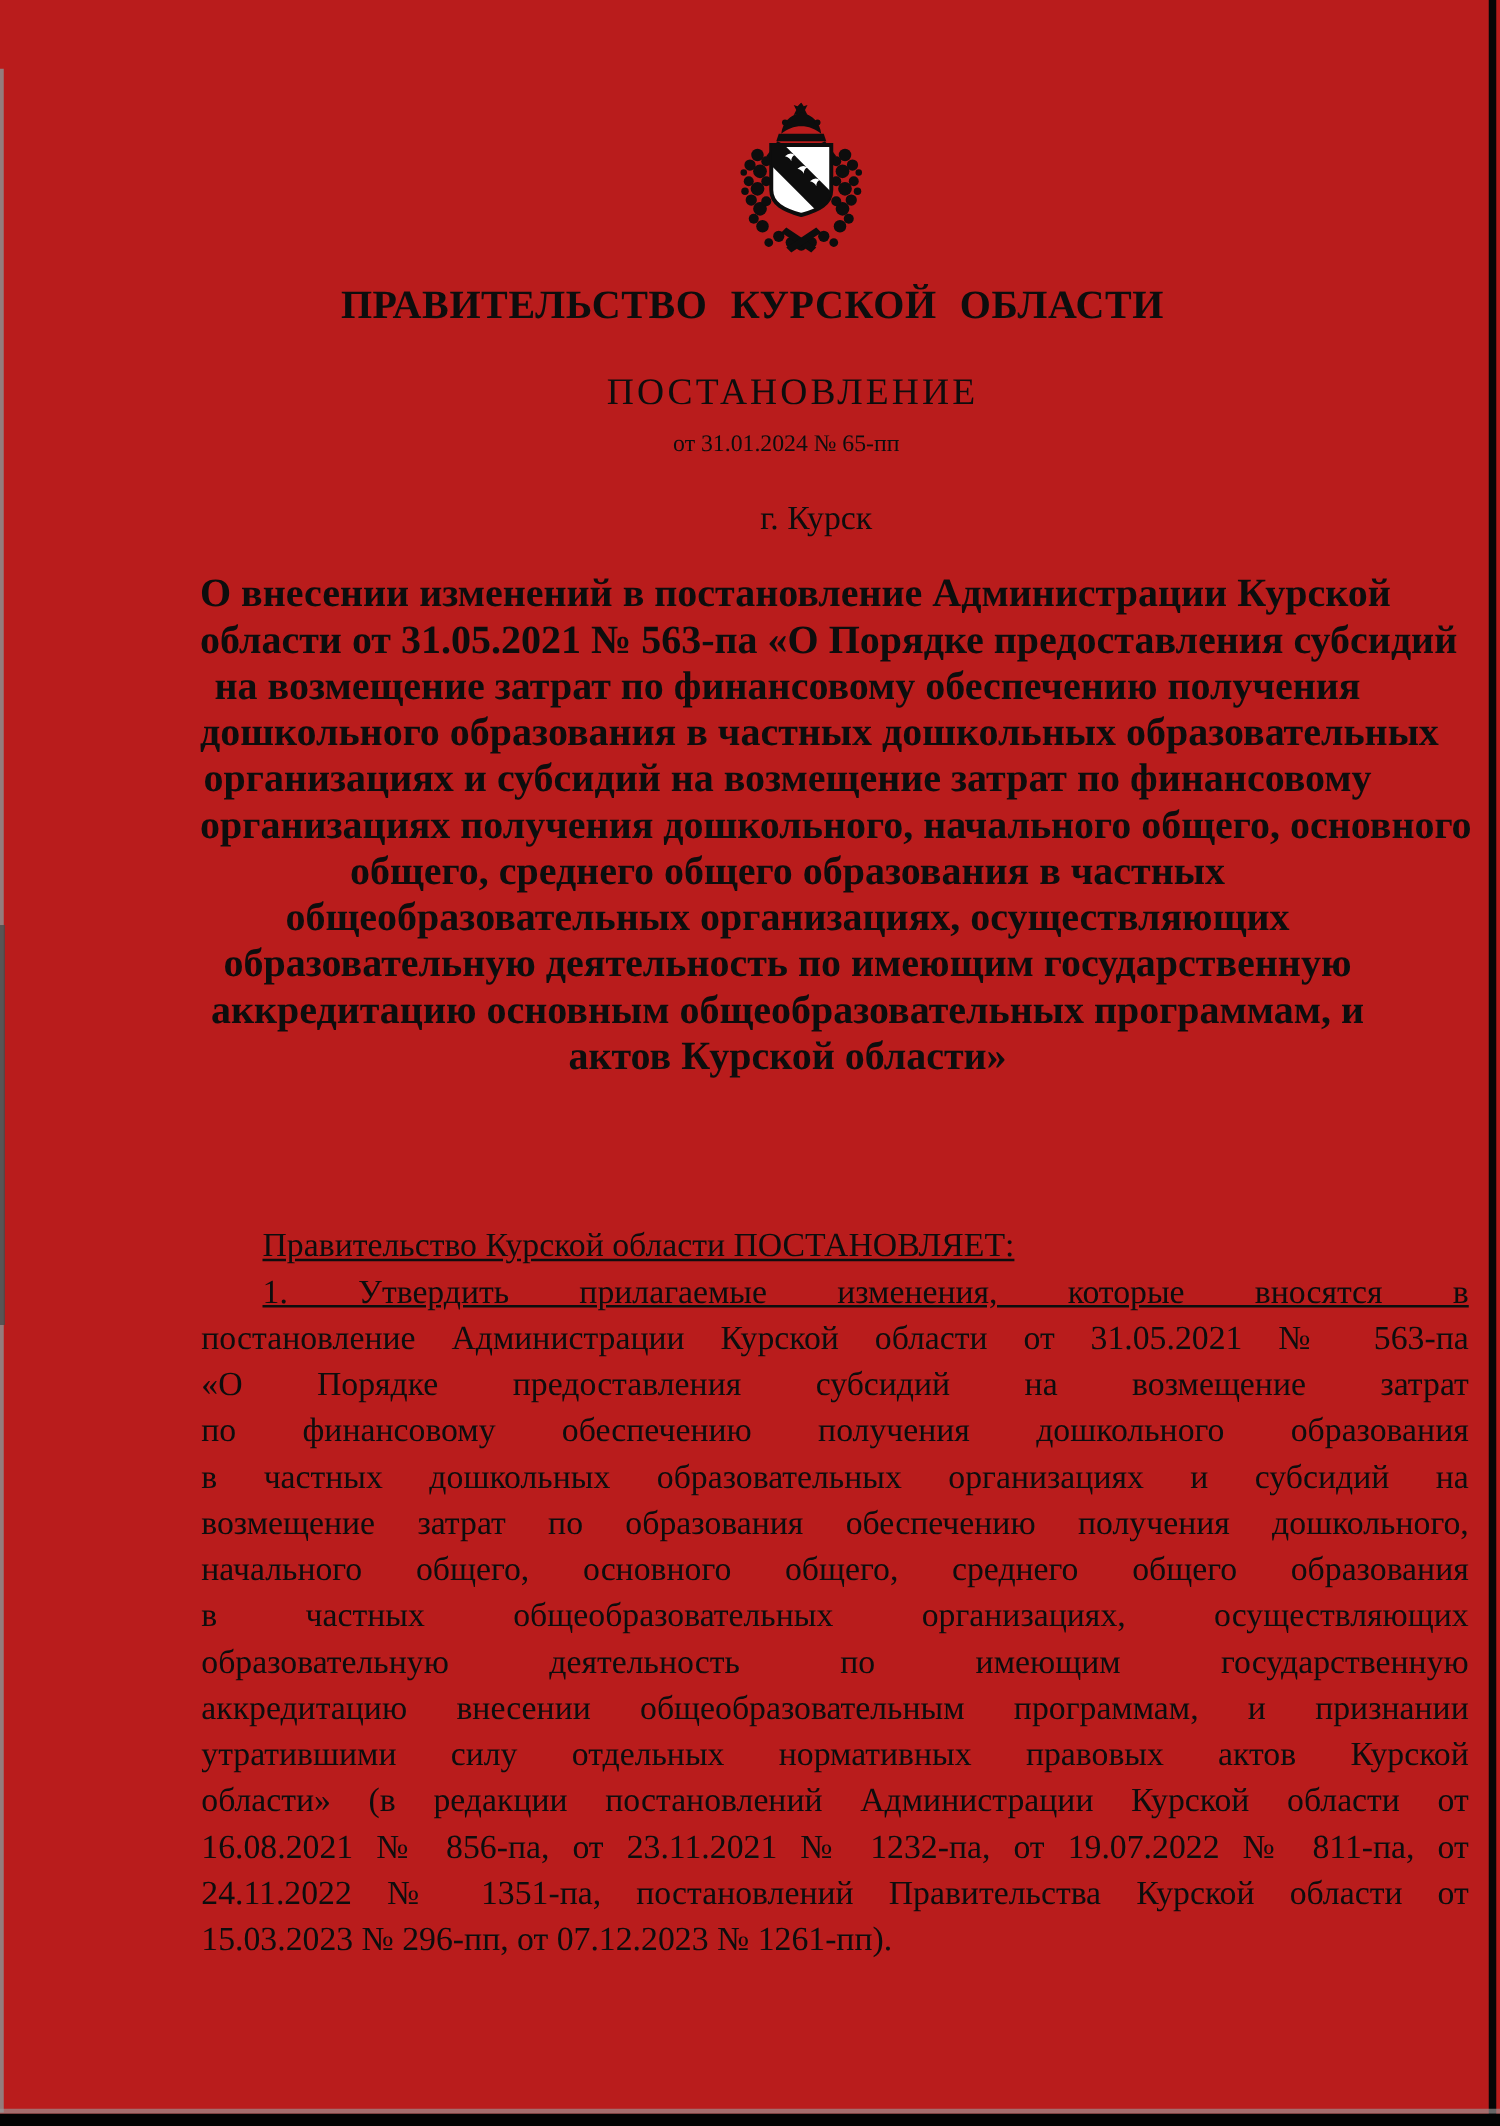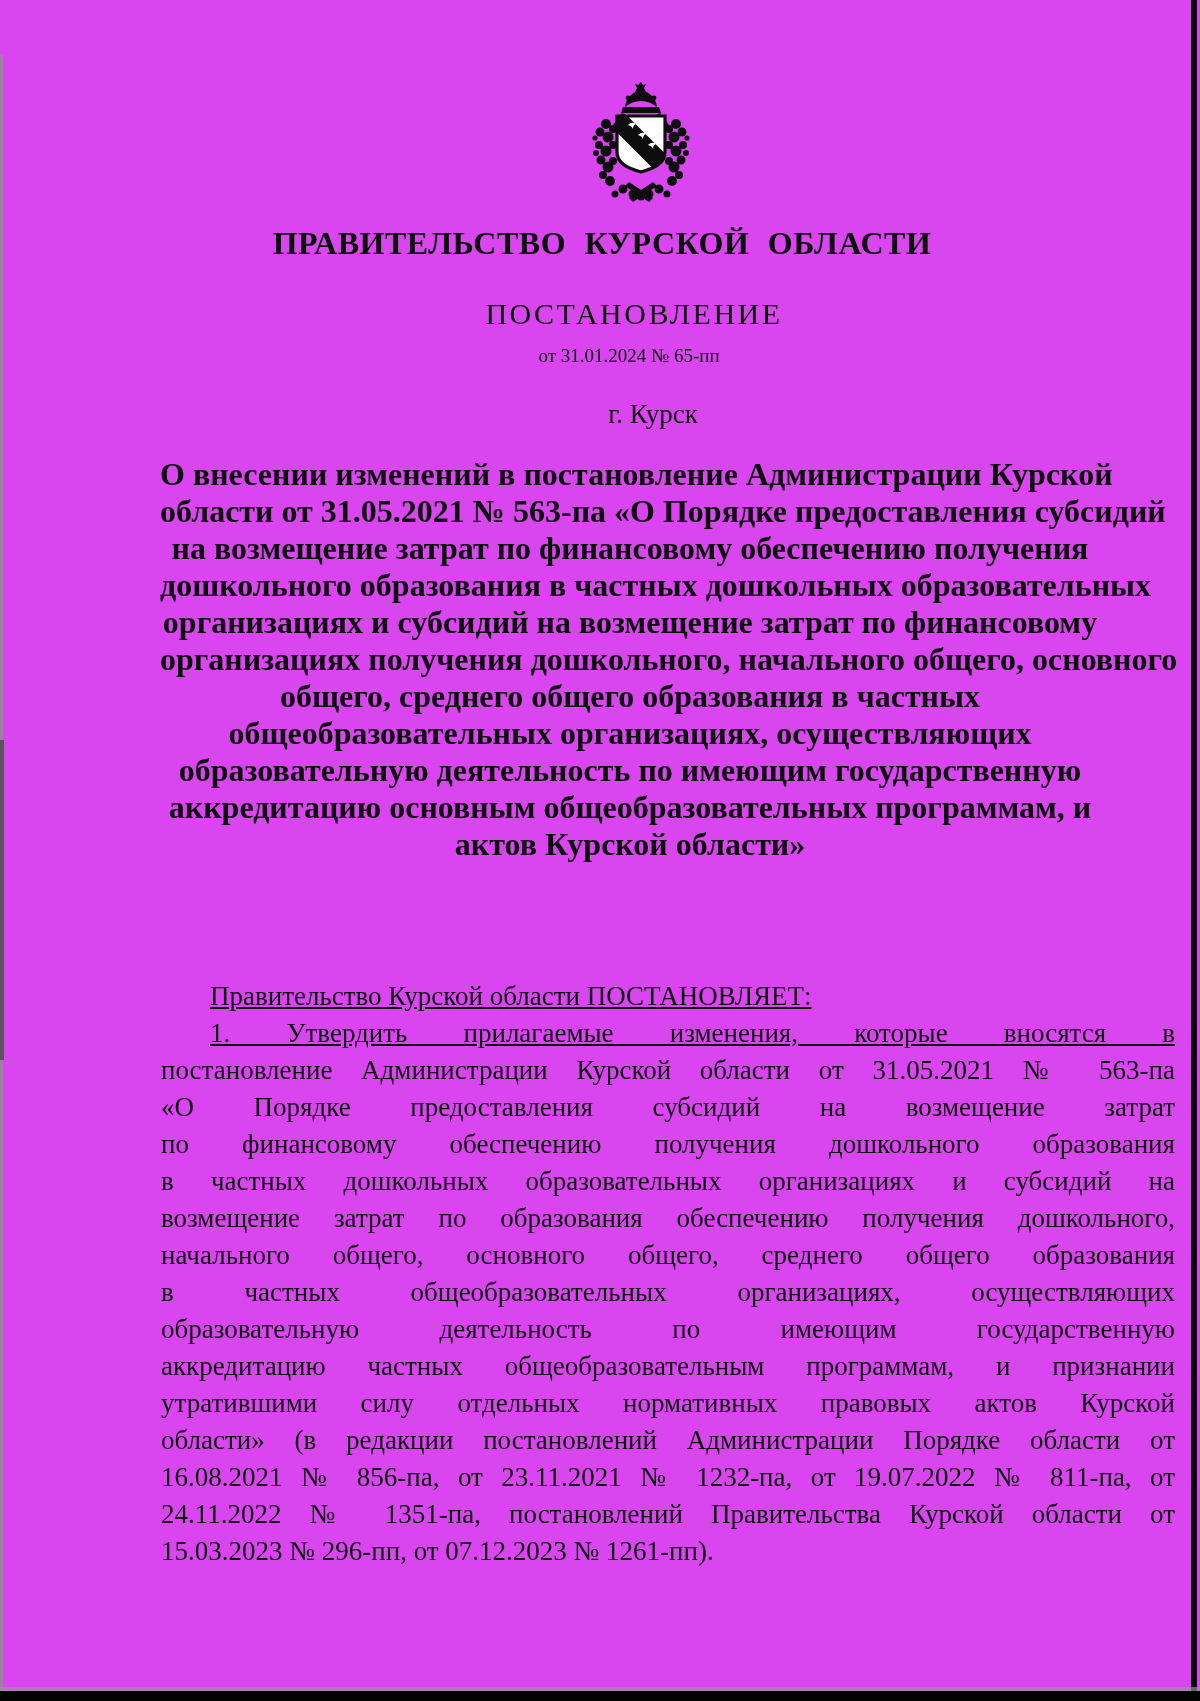--- a/index.html
+++ b/index.html
@@ -1,20 +1,20 @@
 <!DOCTYPE html>
 <html lang="ru"><head>
 <meta charset="utf-8">
 <style>
   html,body{margin:0;padding:0;background:#e8e8e8;}
   .page{
     position:relative;
     width:1200px;height:1701px;
     margin:0 auto;
-    background:#d946ef;
+    background:#b91c1c;
     overflow:hidden;
     font-family:"Liberation Serif", serif;
     color:#0d0d0d;
   }
   
   .edge-left{position:absolute;left:0;top:55px;width:3px;height:1635px;background:#8d8d8d;opacity:.85;}
   .edge-left-dark{position:absolute;left:0;top:740px;width:4px;height:320px;background:#4a4a4a;opacity:.8;}
   .edge-right{position:absolute;left:1191px;top:0;width:6px;height:1701px;background:#060606;}
   .edge-bottom-smudge{position:absolute;left:0;top:1687px;width:1200px;height:4px;background:#9a9a9a;opacity:.65;}
   .edge-bottom{position:absolute;left:0;top:1691px;width:1200px;height:10px;background:#030303;}
@@ -159,21 +159,21 @@
       <div class="bline indent">Правительство Курской области ПОСТАНОВЛЯЕТ:</div>
       <div class="bline indent jfull">1. Утвердить прилагаемые изменения, которые вносятся в</div>
       <div class="bline jfull">постановление Администрации Курской области от 31.05.2021 № 563-па</div>
       <div class="bline jfull">«О Порядке предоставления субсидий на возмещение затрат</div>
       <div class="bline jfull">по финансовому обеспечению получения дошкольного образования</div>
       <div class="bline jfull">в частных дошкольных образовательных организациях и субсидий на</div>
       <div class="bline jfull">возмещение затрат по образования обеспечению получения дошкольного,</div>
       <div class="bline jfull">начального общего, основного общего, среднего общего образования</div>
       <div class="bline jfull">в частных общеобразовательных организациях, осуществляющих</div>
       <div class="bline jfull">образовательную деятельность по имеющим государственную</div>
-      <div class="bline jfull">аккредитацию частных общеобразовательным программам, и признании</div>
+      <div class="bline jfull">аккредитацию внесении общеобразовательным программам, и признании</div>
       <div class="bline jfull">утратившими силу отдельных нормативных правовых актов Курской</div>
-      <div class="bline jfull">области» (в редакции постановлений Администрации Порядке области от</div>
+      <div class="bline jfull">области» (в редакции постановлений Администрации Курской области от</div>
       <div class="bline jfull">16.08.2021 № 856-па, от 23.11.2021 № 1232-па, от 19.07.2022 № 811-па, от</div>
       <div class="bline jfull">24.11.2022 № 1351-па, постановлений Правительства Курской области от</div>
       <div class="bline">15.03.2023 № 296-пп, от 07.12.2023 № 1261-пп).</div>
     </div>
 
 </div>
 
 </body></html>

